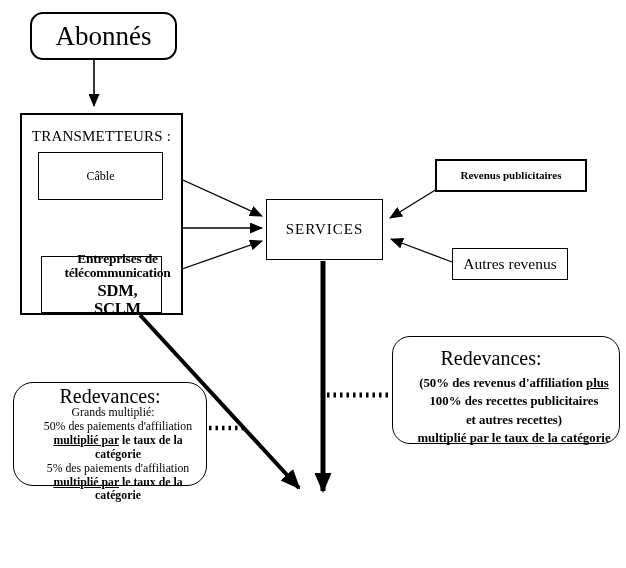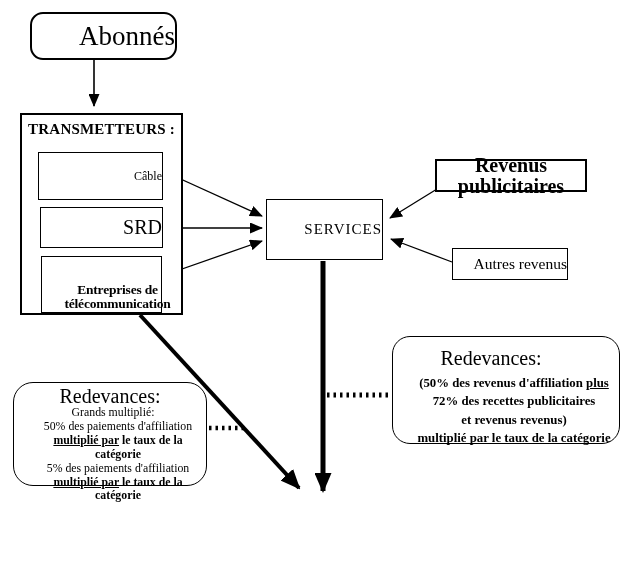--- a/index.html
+++ b/index.html
@@ -17,39 +17,39 @@
     left: 0; top: 0;
     pointer-events: none;
   }
   .node {
     position: absolute;
     box-sizing: border-box;
     background: #ffffff;
     border: 1.5px solid #000000;
     display: flex;
     align-items: center;
-    justify-content: flex-end;
+    justify-content: center;
     text-align: center;
     line-height: 1.05;
   }
   .abonnes {
     left: 30px; top: 12px; width: 147px; height: 48px;
     border-width: 2px; border-radius: 13px;
     font-size: 27px;
   }
   .transmetteurs {
     left: 20px; top: 113px; width: 163px; height: 202px;
     border-width: 2px;
     display: block;
   }
   .transmetteurs-label {
-    font-weight: bold;
+    font-weight: normal;
     font-size: 15px;
     text-align: center;
-    margin-top: 7px;
+    margin-top: 14px;
     letter-spacing: 0.2px;
   }
   .cable { left: 38px; top: 152px; width: 125px; height: 48px; font-size: 12px; }
   .srd   { left: 40px; top: 207px; width: 123px; height: 41px; font-size: 20px; }
   .entreprises {
     left: 41px; top: 256px; width: 121px; height: 57px;
     font-weight: bold;
     font-size: 13.5px;
     flex-direction: column;
     line-height: 1.08;
@@ -57,21 +57,21 @@
     padding-left: 32px;
   }
   .entreprises .big { font-size: 16.5px; margin-top: 1px; }
   .services {
     left: 266px; top: 199px; width: 117px; height: 61px;
     font-size: 15px; letter-spacing: 1px; font-family: Liberation Serif, serif;
   }
   .revpub {
     left: 435px; top: 159px; width: 152px; height: 33px;
     border-width: 2px;
-    font-weight: bold; font-size: 20px;
+    font-weight: bold; font-size: 11px;
   }
   .autres { left: 452px; top: 248px; width: 116px; height: 32px; font-size: 15.5px; }
   .redleft {
     left: 13px; top: 382px; width: 194px; height: 104px;
     border-radius: 20px;
     display: block;
   }
   .redleft .title {
     font-size: 20px; text-align: center; line-height: 1; margin-top: 3px;
   }
@@ -126,27 +126,25 @@
   </div>
 
   <div class="node transmetteurs">
     <div class="transmetteurs-label">TRANSMETTEURS :</div>
   </div>
 
   <div class="node cable">
     <span>Câble</span>
   </div>
 
-  <div class="node srd">
-    <span>SRD</span>
-  </div>
 
   <div class="node entreprises">
     <span>Entreprises de</span>
     <span>télécommunication</span>
+    <span class="big">SDM, SCLM</span>
   </div>
 
   <div class="node services">
     <span>SERVICES</span>
   </div>
 
   <div class="node revpub">
     <span>Revenus publicitaires</span>
   </div>
 
@@ -159,19 +157,19 @@
     <p class="lab">Grands multiplié:</p>
     <p class="ind">50% des paiements d'affiliation</p>
     <p class="mult"><u>multiplié par</u><span> le taux de la catégorie</span></p>
     <p class="ind">5% des paiements d'affiliation</p>
     <p class="mult"><u>multiplié par</u><span> le taux de la catégorie</span></p>
   </div>
 
   <div class="node redright">
     <div class="title">Redevances:</div>
     <p><span>(50% des revenus d'affiliation </span><u>plus</u></p>
-    <p>72% des recettes publicitaires</p>
-    <p>et revenus revenus)</p>
+    <p>100% des recettes publicitaires</p>
+    <p>et autres recettes)</p>
     <p><u>multiplié par</u><span> le taux de la catégorie</span></p>
   </div>
 
 
 </div>
 
 </body></html>

